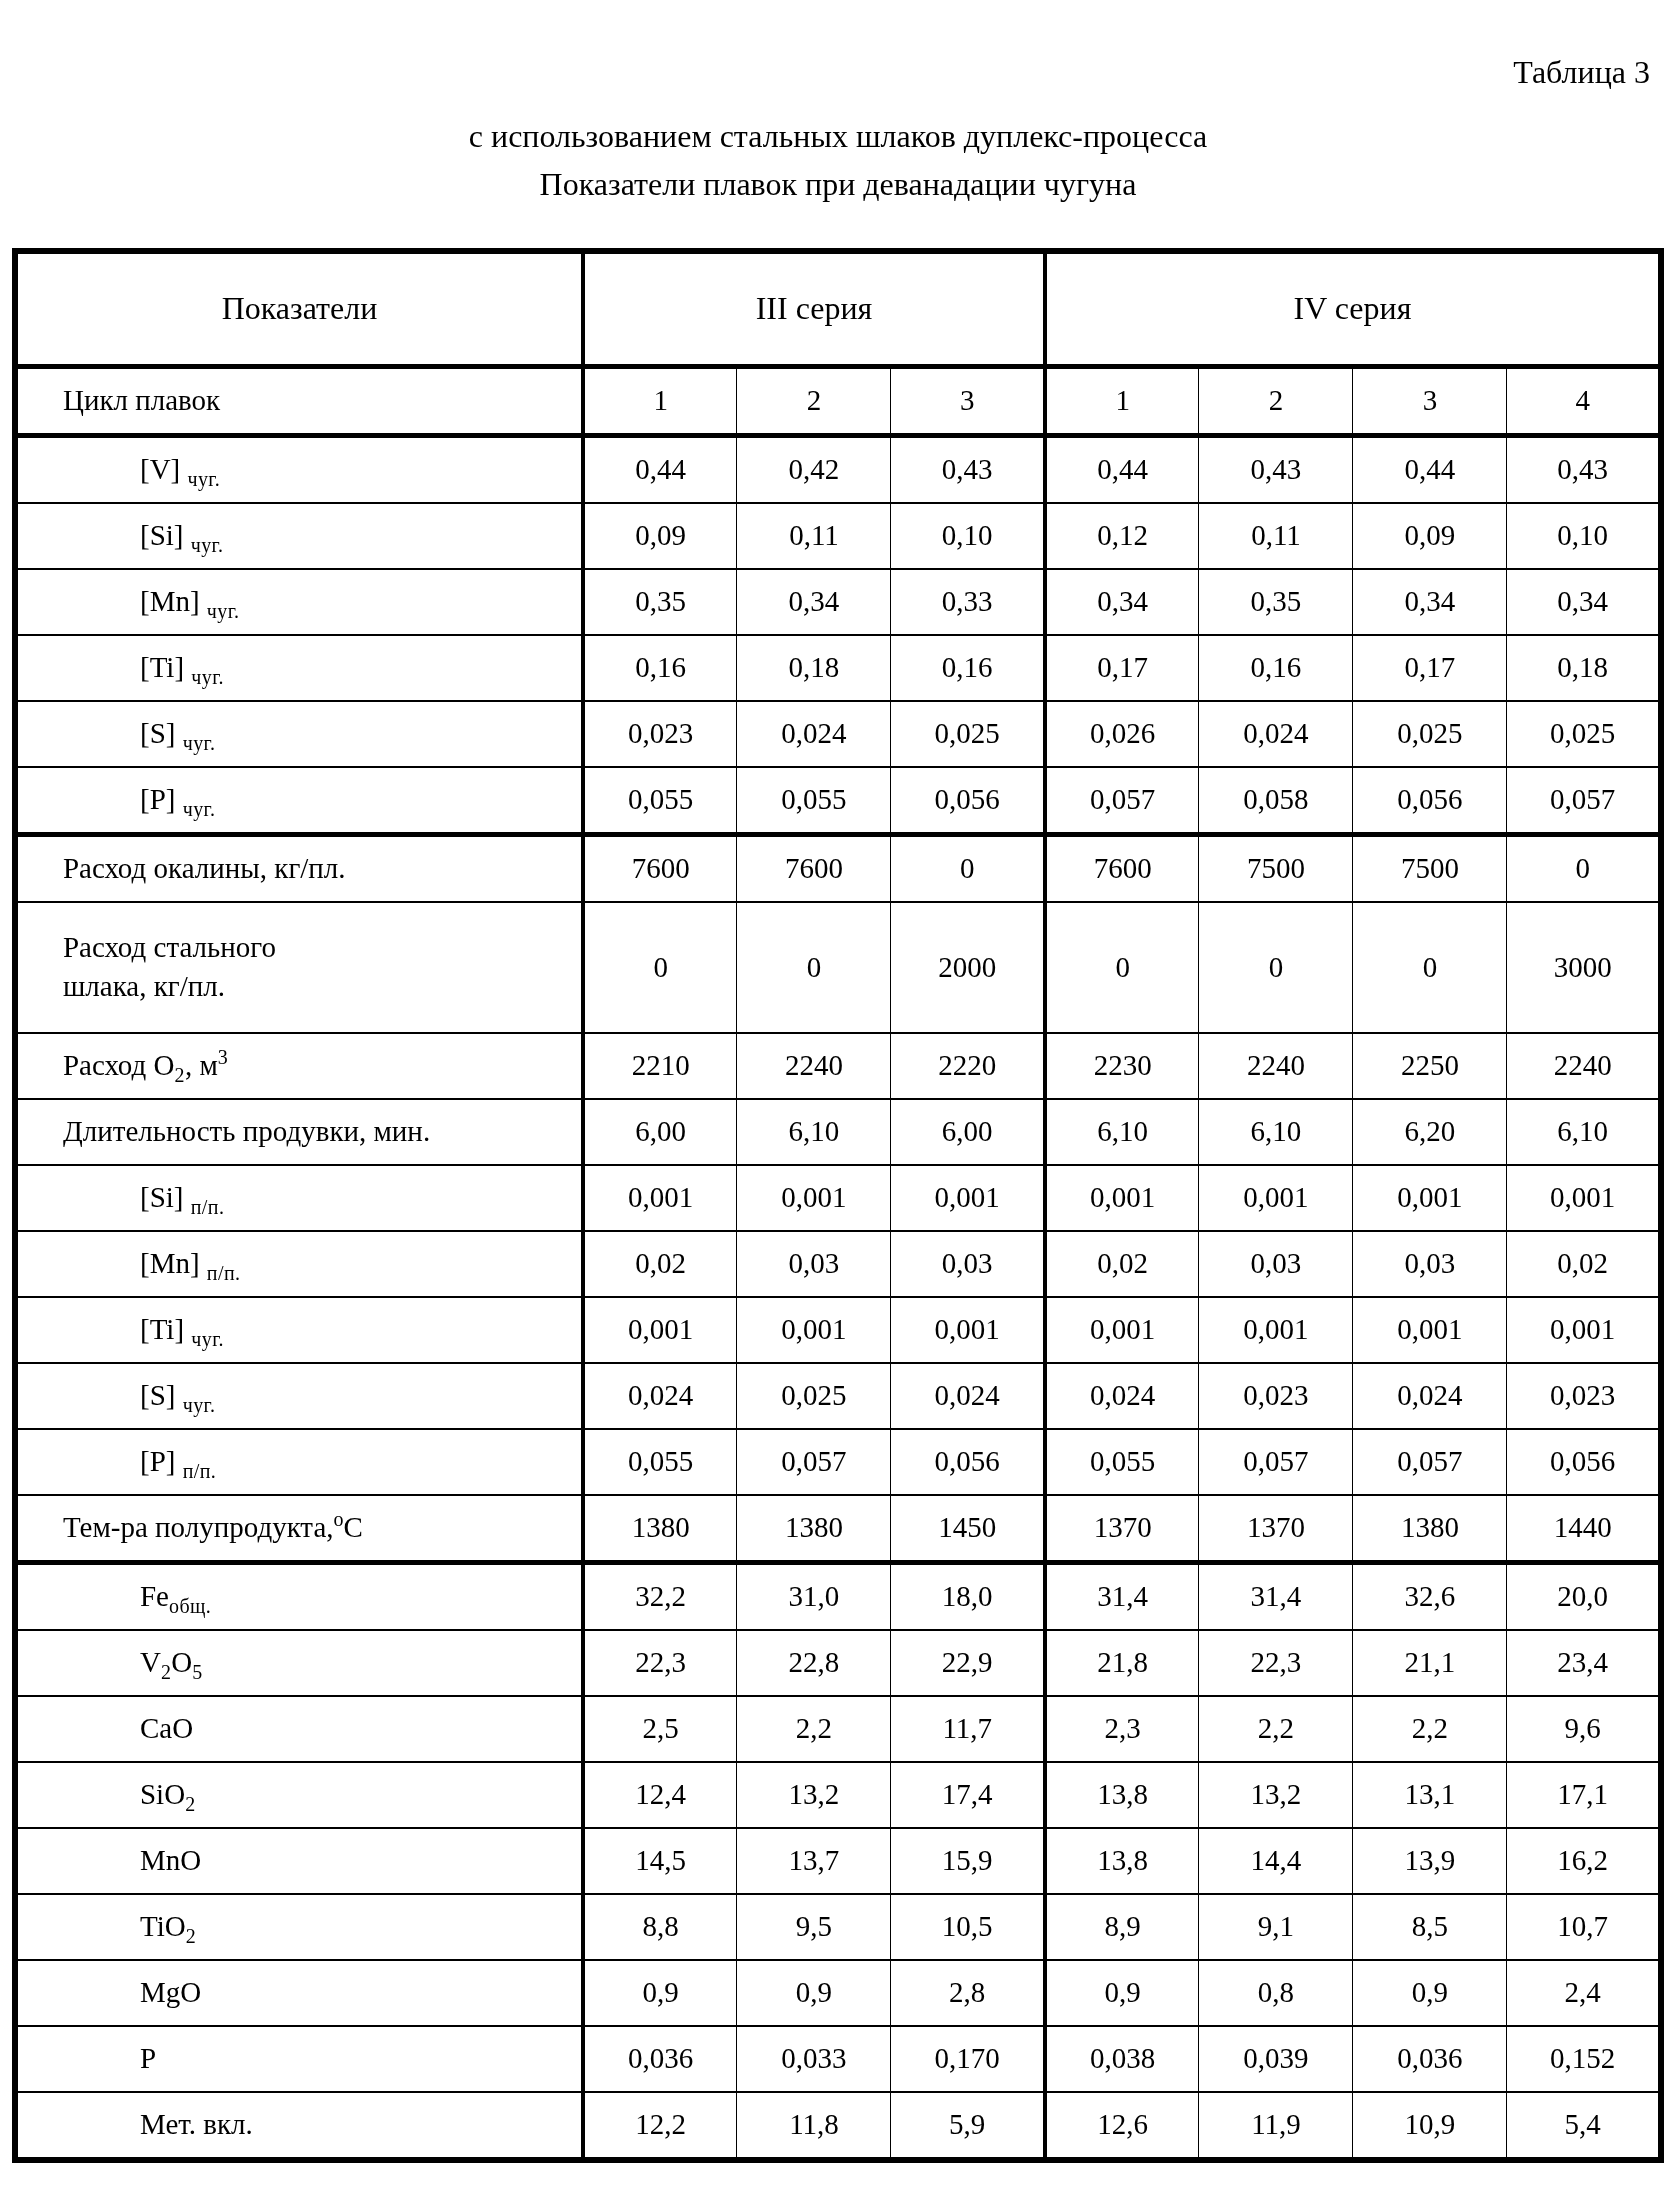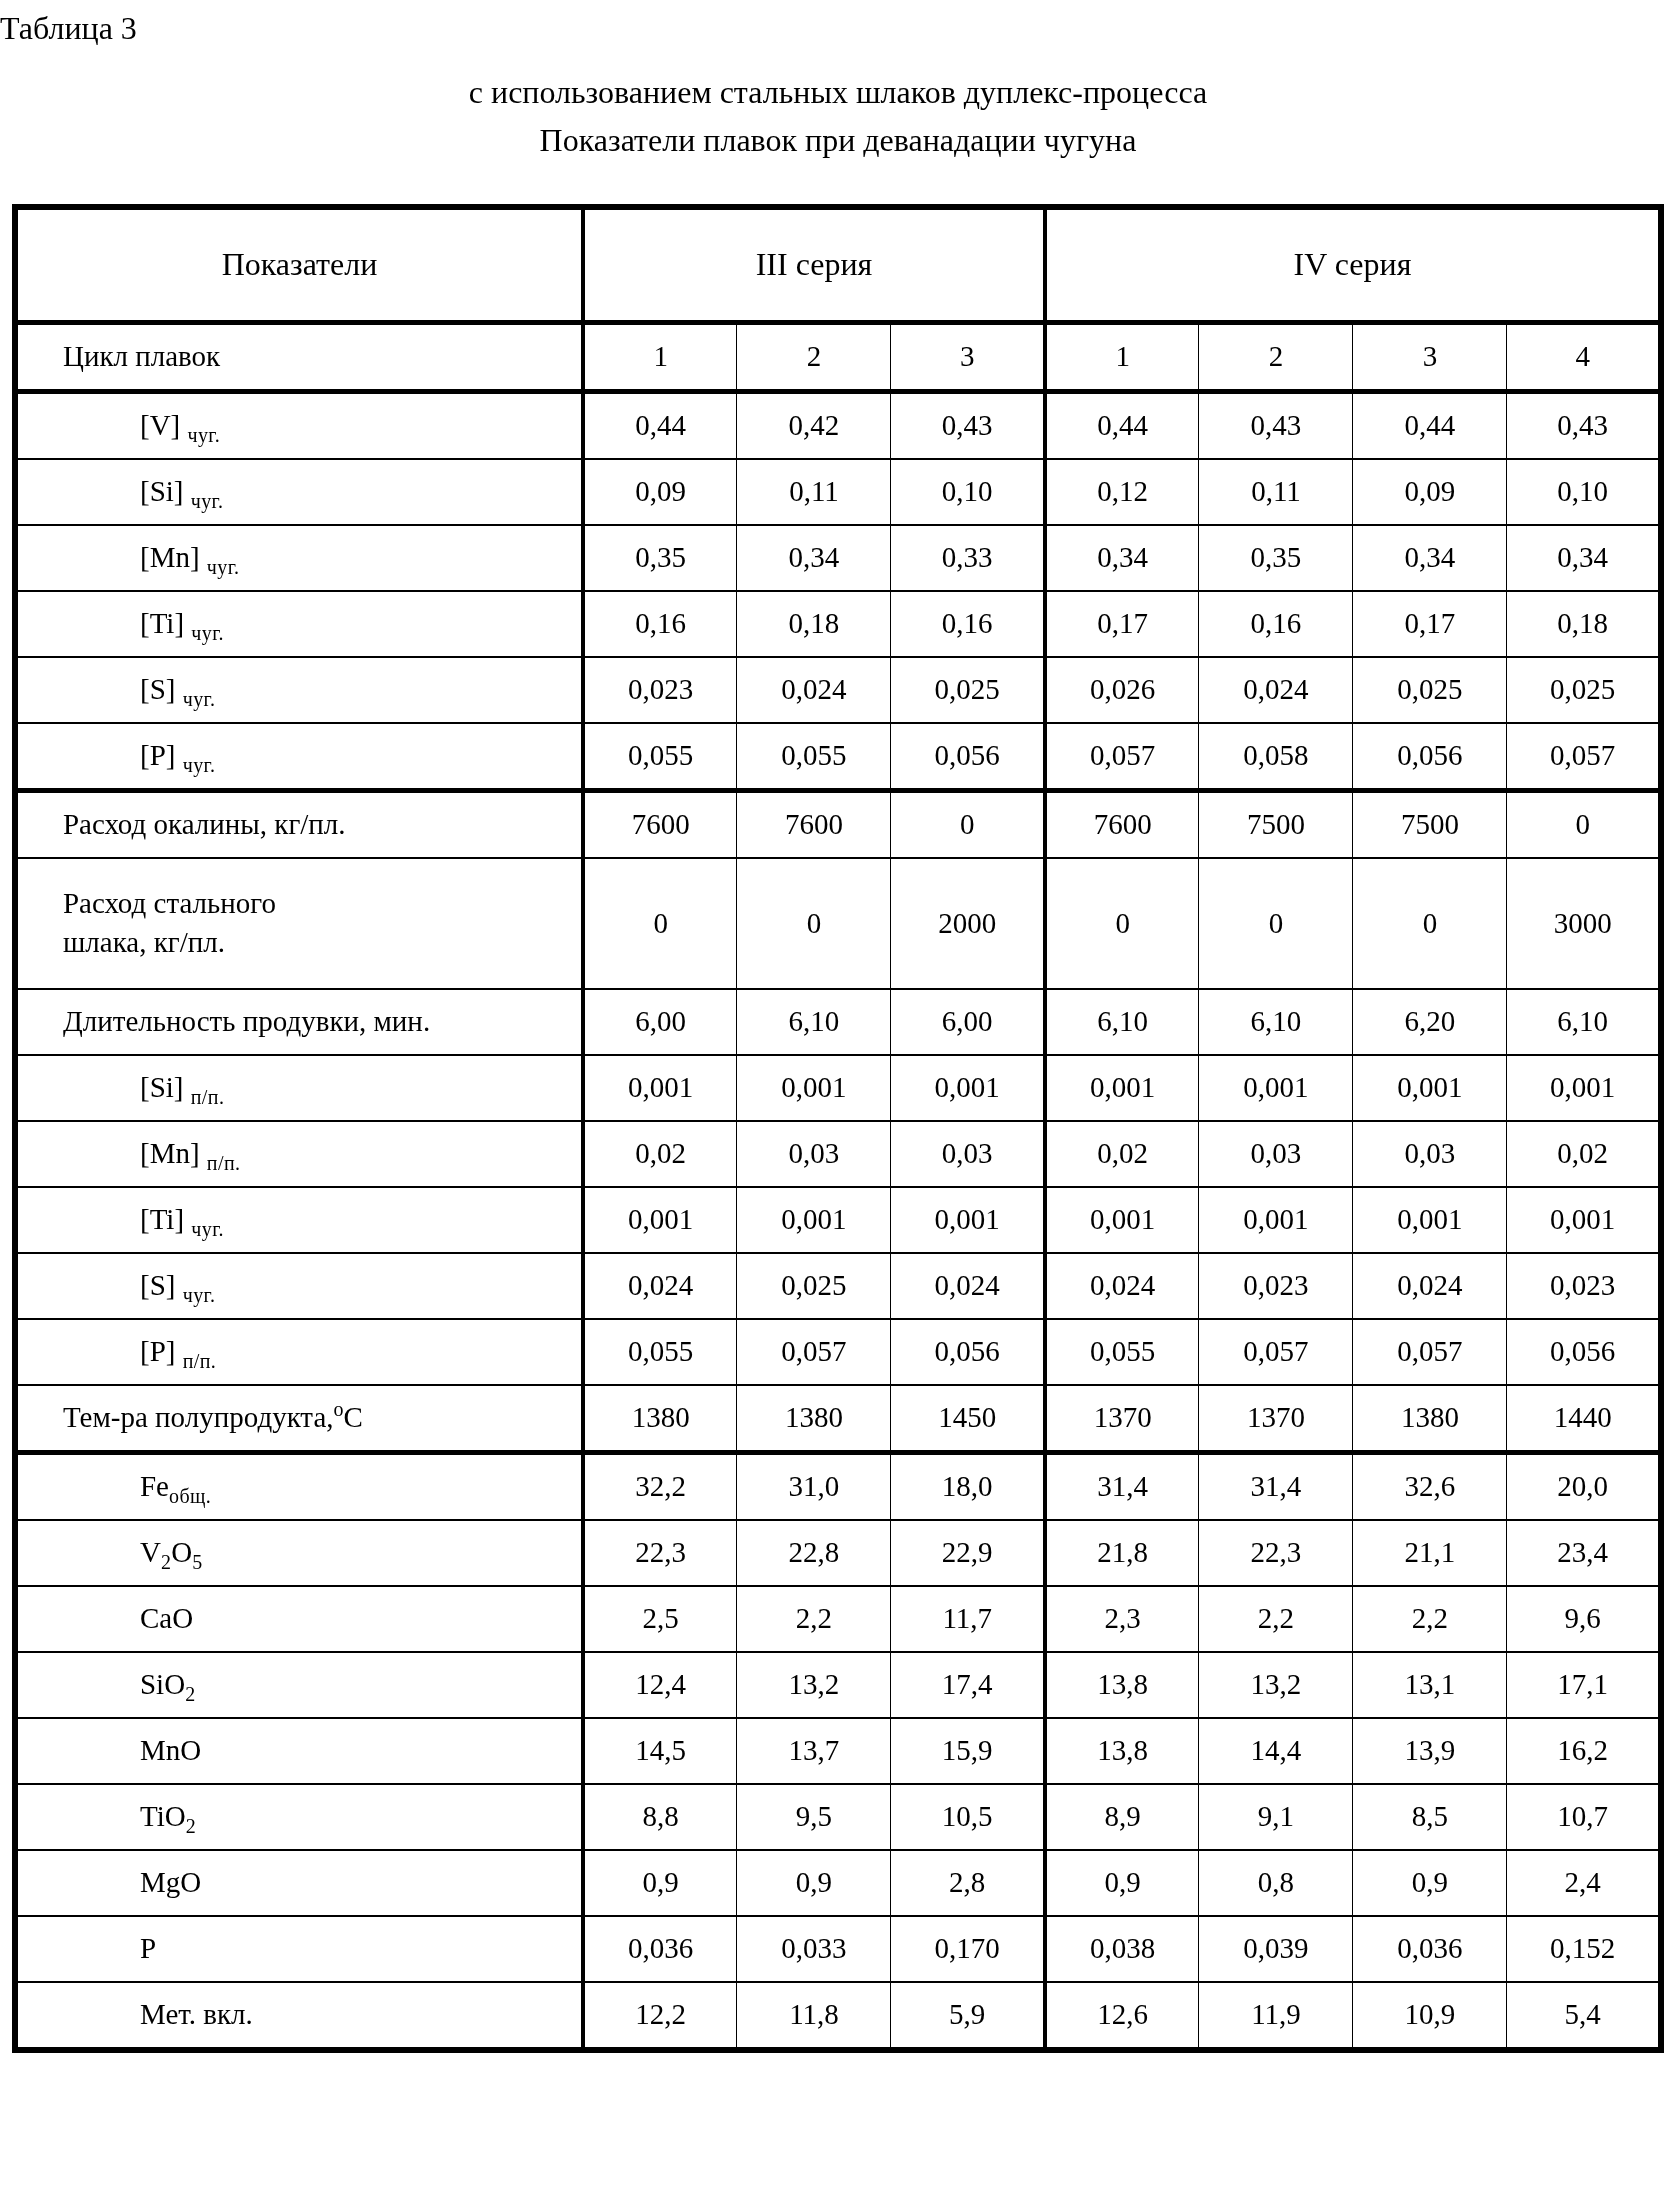--- a/index.html
+++ b/index.html
@@ -10,23 +10,24 @@
     font-family: "Liberation Serif", "DejaVu Serif", serif;
   }
   .page {
     position: relative;
     width: 1676px;
     height: 2203px;
     background: #ffffff;
     overflow: hidden;
   }
   .table-label {
-    text-align: left;
+    text-align: right;
     font-size: 32px;
     padding: 10.3px 26px 0 0;
+    margin-top: 44px;
   }
   .title {
     text-align: center;
     font-size: 32px;
     margin-top: 20.6px;
     line-height: 1.5;
   }
   table.data-table {
     border-collapse: collapse;
     table-layout: fixed;
@@ -191,20 +192,30 @@
           <td class="label">Расход стального<br>шлака, кг/пл.</td>
           <td class="first-data">0</td>
           <td class="">0</td>
           <td class="">2000</td>
           <td class="group-start">0</td>
           <td class="">0</td>
           <td class="">0</td>
           <td class="">3000</td>
         </tr>
         <tr>
+          <td class="label">Расход О<sub>2</sub>, м<sup>3</sup></td>
+          <td class="first-data">2210</td>
+          <td class="">2240</td>
+          <td class="">2220</td>
+          <td class="group-start">2230</td>
+          <td class="">2240</td>
+          <td class="">2250</td>
+          <td class="">2240</td>
+        </tr>
+        <tr>
           <td class="label">Длительность продувки, мин.</td>
           <td class="first-data">6,00</td>
           <td class="">6,10</td>
           <td class="">6,00</td>
           <td class="group-start">6,10</td>
           <td class="">6,10</td>
           <td class="">6,20</td>
           <td class="">6,10</td>
         </tr>
         <tr>

